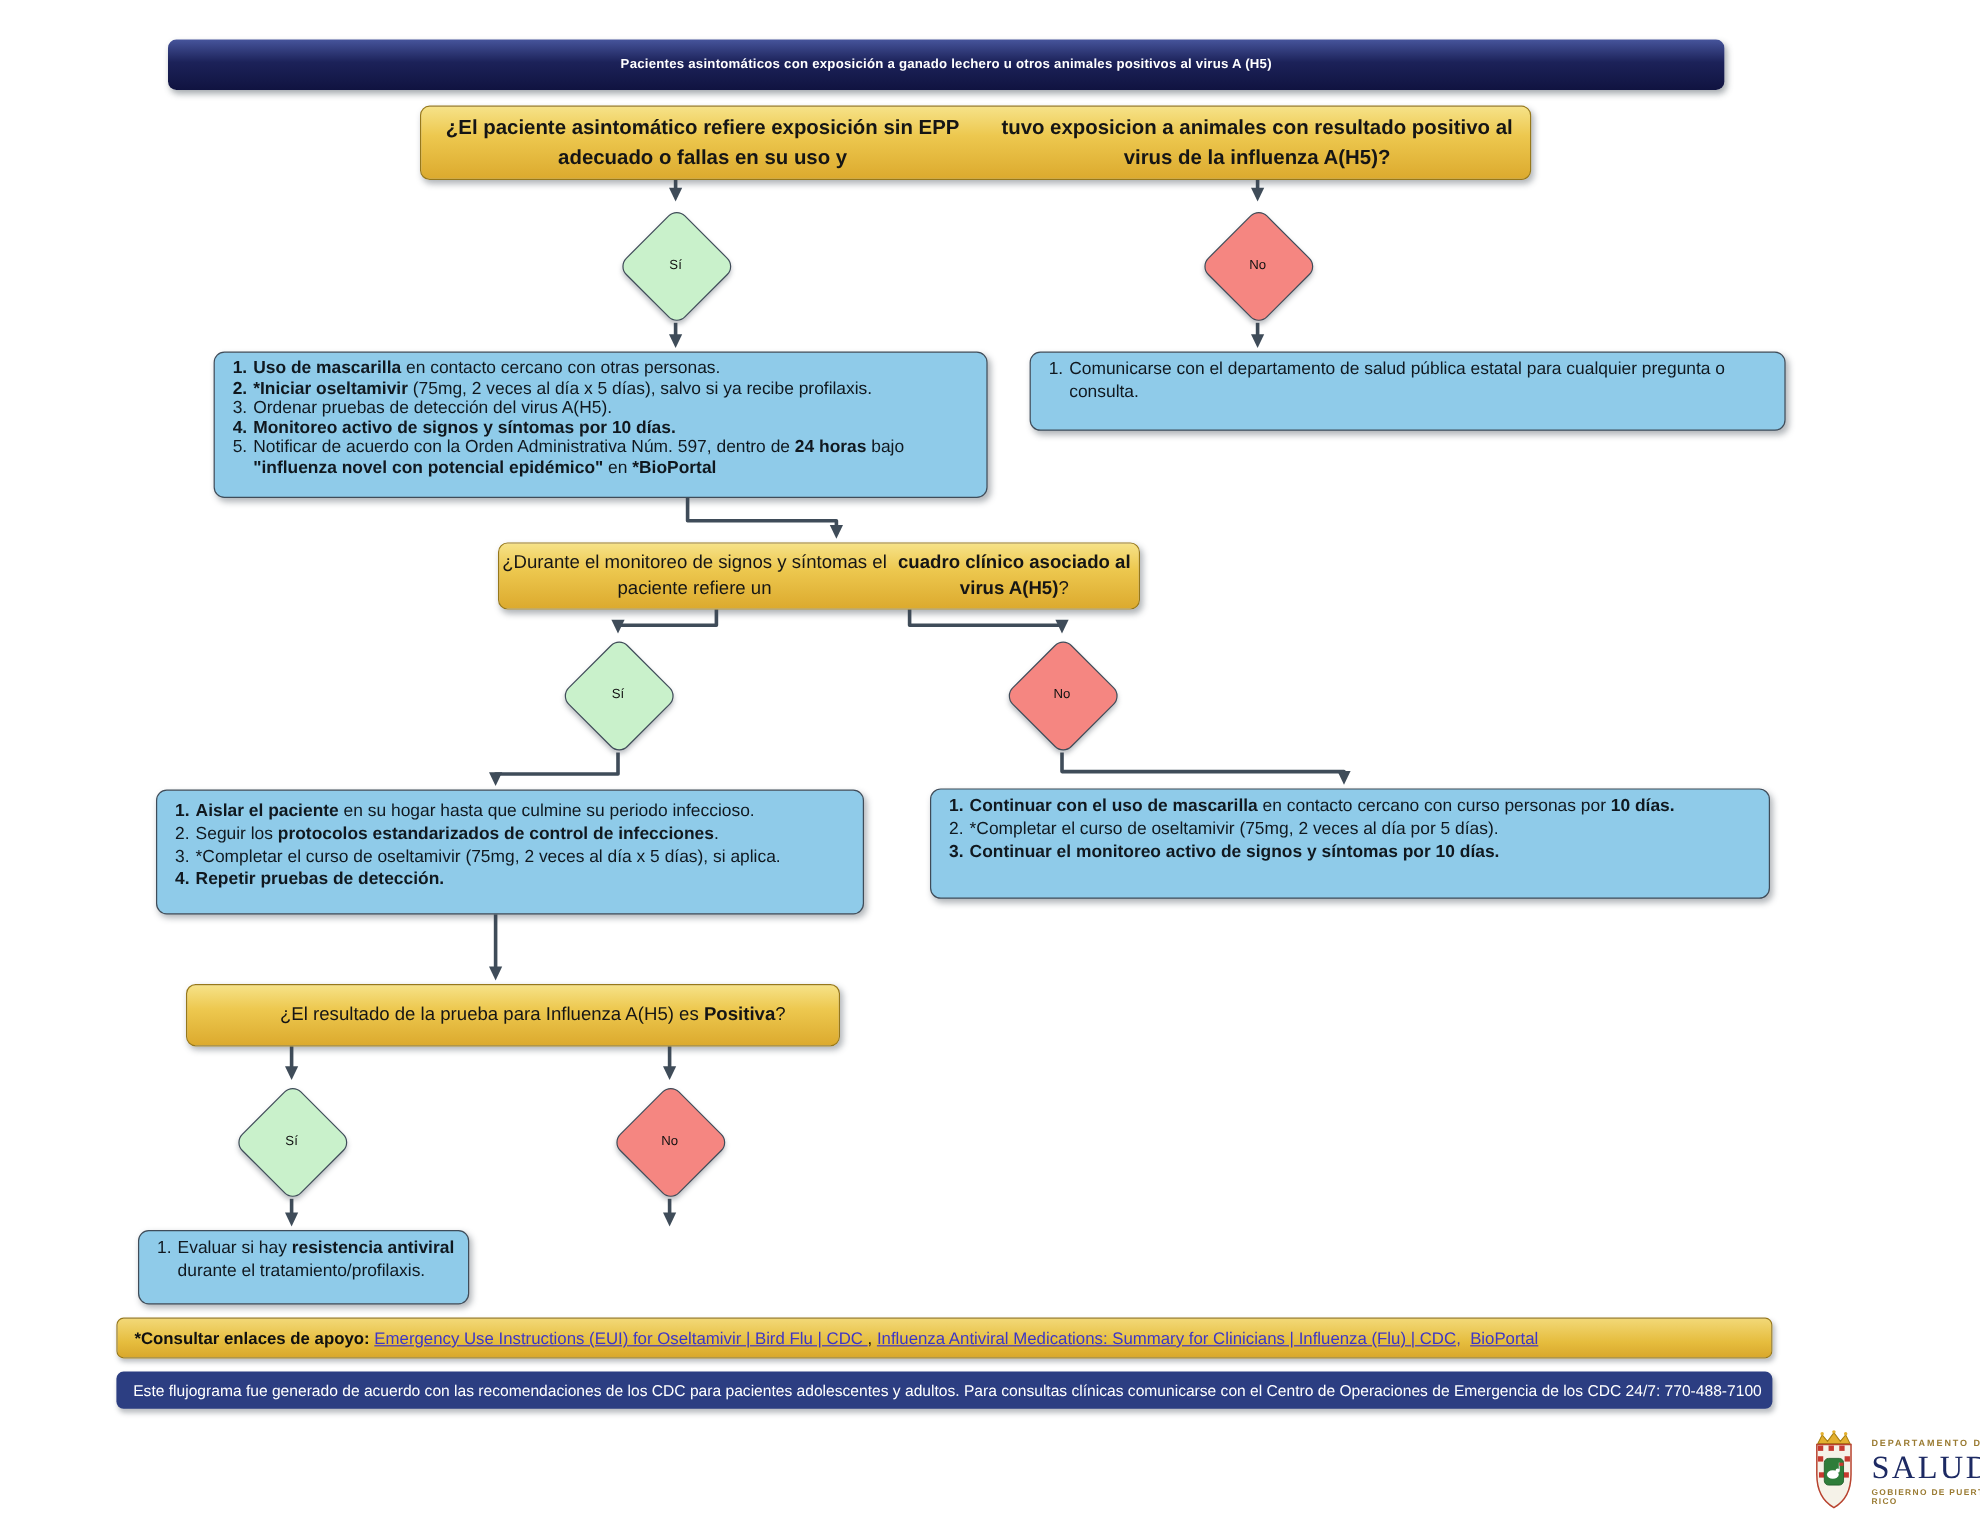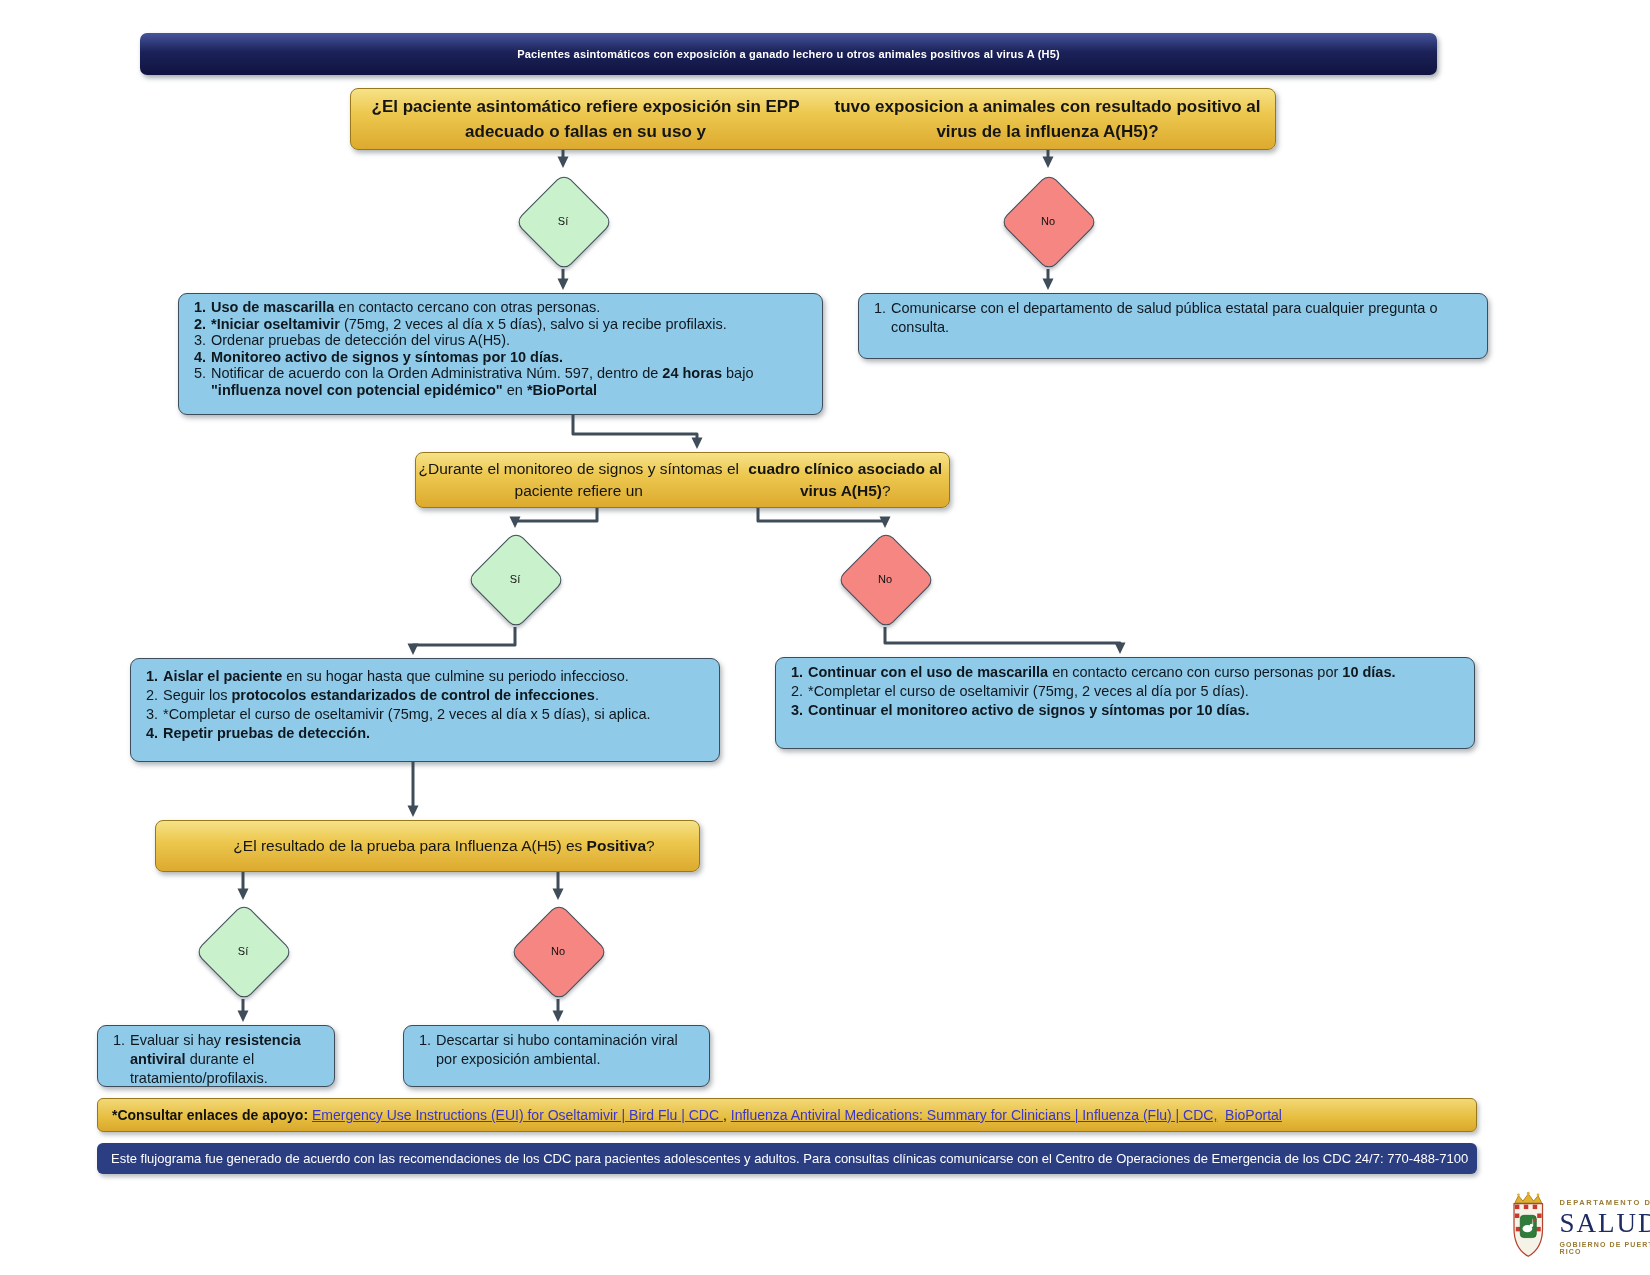--- a/index.html
+++ b/index.html
@@ -151,28 +151,23 @@
 
   <div class="diamond" style="left:195px;top:903px;">
     <div class="diamond-shape diamond-green"></div>
     <span class="diamond-label">Sí</span>
   </div>
   <div class="diamond" style="left:510px;top:903px;">
     <div class="diamond-shape diamond-red"></div>
     <span class="diamond-label">No</span>
   </div>
 
-  <div class="bluebox vc" style="left:97px;top:1025px;width:238px;height:62px;line-height:1.3;">
+  <div class="bluebox vc" style="left:115px;top:1025px;width:276px;height:62px;line-height:1.3;">
     <ol>
         <li><span>Evaluar si hay </span><span class="b">resistencia antiviral</span><span> durante el tratamiento/profilaxis.</span></li>
-      </ol>
-  </div>
-  <div class="bluebox vc" style="left:403px;top:1025px;width:307px;height:62px;line-height:1.3;">
-    <ol>
-        <li><span>Descartar si hubo contaminación viral por exposición ambiental.</span></li>
       </ol>
   </div>
 
   <div class="supportbar"><span class="b">*Consultar enlaces de apoyo: </span><a class="link" href="#">Emergency Use Instructions (EUI) for Oseltamivir | Bird Flu | CDC </a><span>, </span><a class="link" href="#">Influenza Antiviral Medications: Summary for Clinicians | Influenza (Flu) | CDC,</a><span>  </span><a class="link" href="#">BioPortal</a></div>
 
   <div class="footerbar">Este flujograma fue generado de acuerdo con las recomendaciones de los CDC para pacientes adolescentes y adultos.  Para consultas clínicas comunicarse con el Centro de Operaciones de Emergencia de los CDC 24/7: 770-488-7100</div>
 
   <div class="logo">
     <svg class="crest" viewBox="0 0 50 78">
       <path d="M10 13 L14 5 L19 11 L25 3 L31 11 L36 5 L40 13 Z" fill="#e3b02f" stroke="#a87f12" stroke-width="1"></path>

